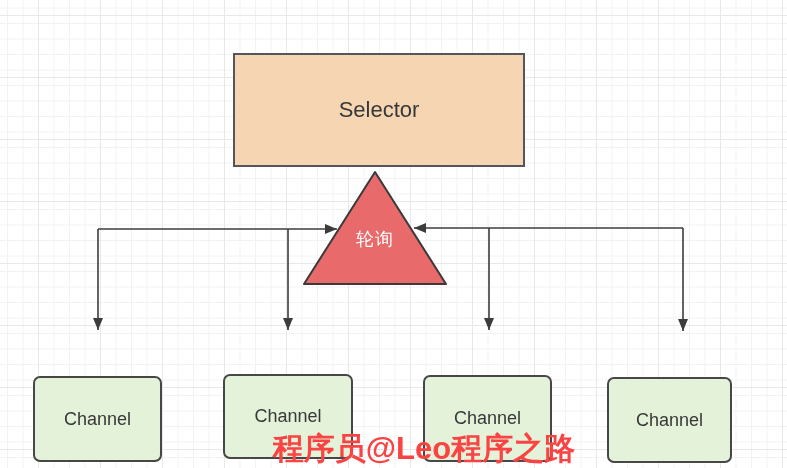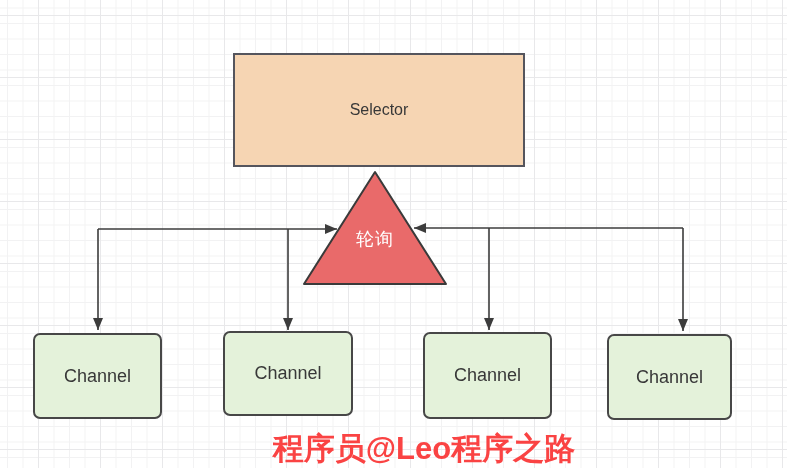--- a/index.html
+++ b/index.html
@@ -43,27 +43,28 @@
   }
   .node {
     position: absolute;
     display: flex; align-items: center; justify-content: center;
     color: var(--label-text);
   }
   .selector {
     left: 233px; top: 53px; width: 292px; height: 114px;
     background: var(--selector-fill);
     border: 2px solid var(--selector-border);
-    font-size: 16px;
+    font-size: 22px;
   }
   .channel {
     background: var(--channel-fill);
     border: 2px solid var(--channel-border);
     border-radius: 7px;
     font-size: 18px;
+    margin-top: 43px;
   }
   .channel-1 { left: 33px;  top: 333px; width: 129px; height: 86px; }
   .channel-2 { left: 223px; top: 331px; width: 130px; height: 85px; }
   .channel-3 { left: 423px; top: 332px; width: 129px; height: 87px; }
   .channel-4 { left: 607px; top: 334px; width: 125px; height: 86px; }
   .tri-label {
     position: absolute; left: 375px; top: 239px;
     transform: translate(-50%, -50%);
     color: var(--triangle-text);
     font-size: 18px; font-weight: normal;

